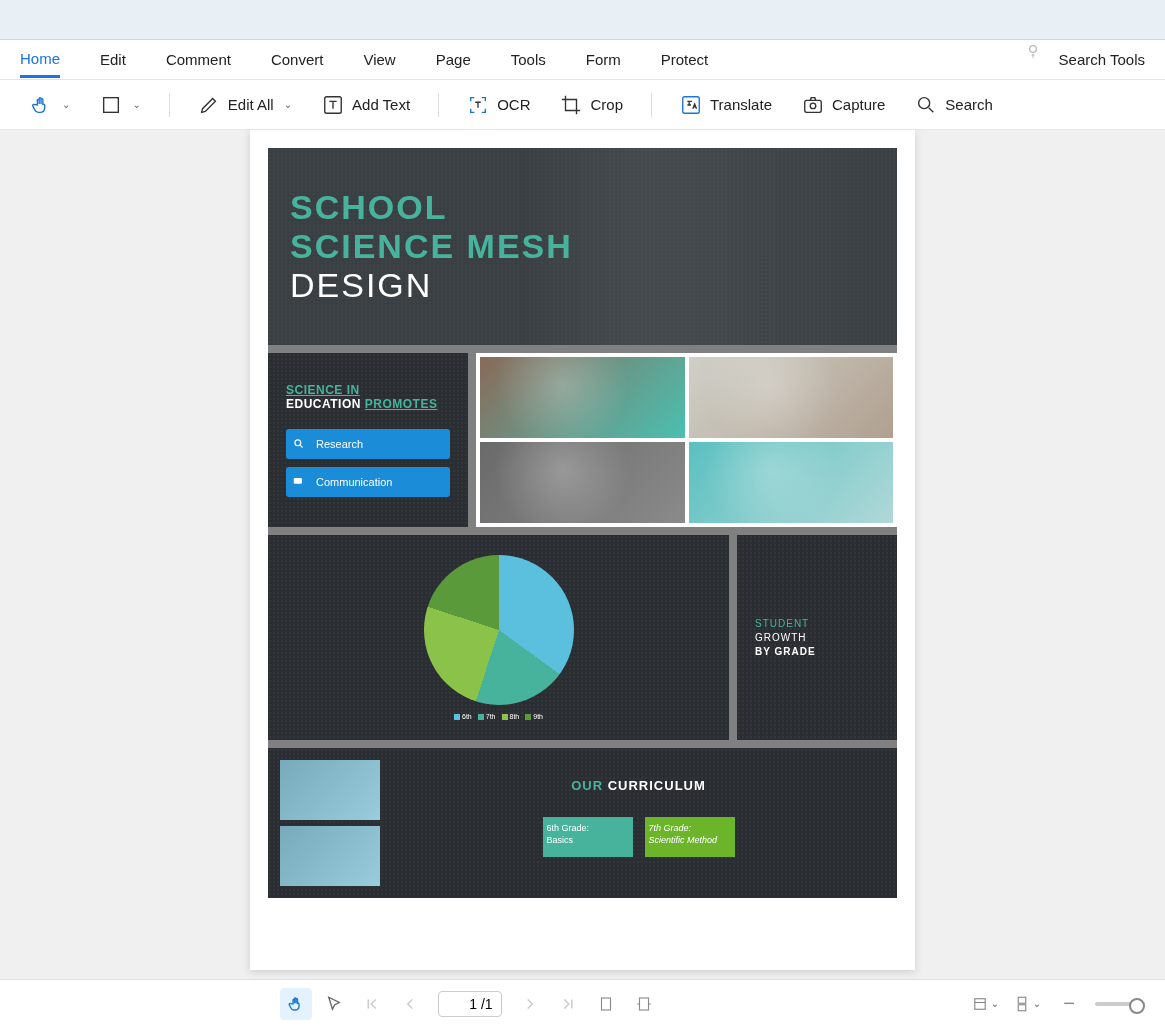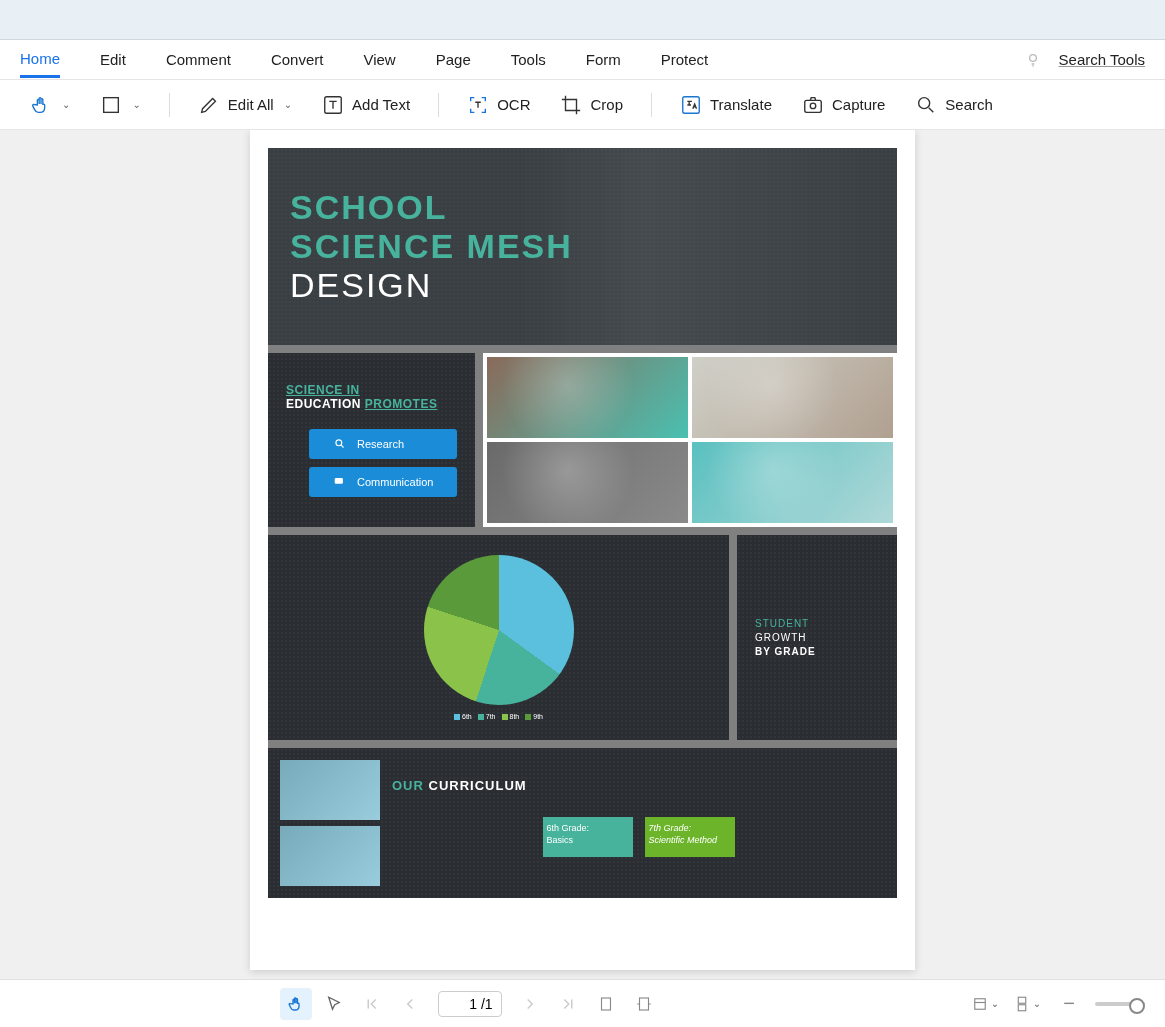--- a/index.html
+++ b/index.html
@@ -5,21 +5,21 @@
 * { margin: 0; padding: 0; box-sizing: border-box; font-family: "Segoe UI", Arial, sans-serif; }
 body { background: #f0f0f0; width: 1165px; height: 1027px; overflow: hidden; display: flex; flex-direction: column; }
 
 
 .title-bar { height: 40px; background: #e8f0f5; border-bottom: 1px solid #d0d8de; }
 
 
 .menu-tabs { height: 40px; background: #fff; display: flex; align-items: center; padding: 0 20px; gap: 40px; border-bottom: 1px solid #e5e5e5; }
 .menu-tabs span { font-size: 15px; color: #222; cursor: pointer; padding: 8px 0; }
 .menu-tabs span.active { color: #1a73e8; border-bottom: 3px solid #1a73e8; font-weight: 500; }
-.search-tools { margin-left: auto; display: flex; align-items: center; gap: 18px; color: #999; font-size: 14px; text-decoration: underline; }
+.search-tools { margin-left: auto; display: flex; gap: 18px; color: #999; font-size: 14px; }
 .search-tools svg { width: 16px; height: 16px; }
 
 
 .toolbar { height: 50px; background: #fff; display: flex; align-items: center; padding: 0 20px; gap: 10px; border-bottom: 1px solid #e5e5e5; }
 .tool-btn { display: flex; align-items: center; gap: 8px; font-size: 15px; color: #222; cursor: pointer; padding: 6px 10px; border-radius: 4px; }
 .tool-btn svg { width: 22px; height: 22px; }
 .tool-sep { width: 1px; height: 24px; background: #ddd; margin: 0 8px; }
 .chev { font-size: 10px; color: #666; margin-left: 2px; }
 
 
@@ -33,21 +33,21 @@
 .poster-header h1 { position:relative; font-family: "Century Gothic","Futura",sans-serif; font-size: 34px; font-weight: 700; letter-spacing: 2px; line-height: 1.15; }
 .poster-header .t1 { color: #47b39c; }
 .poster-header .t2 { color: #fff; font-weight: 300; }
 
 .poster-row2 { display: flex; gap: 8px; margin-bottom: 8px; }
 .promotes-box { flex: 0 0 200px; background: #2a2e33; background-image: radial-gradient(rgba(255,255,255,0.04) 1px, transparent 1px); background-size: 4px 4px; padding: 30px 18px; }
 .promotes-box .pt { font-size: 12px; font-weight: 600; letter-spacing: 0.5px; }
 .promotes-box .pt .c1 { color: #47b39c; text-decoration: underline; }
 .promotes-box .pt .c2 { color: #fff; }
 .promote-pills { margin-top: 18px; display: flex; flex-direction: column; gap: 8px; }
-.pill { background: #1a8cd8; color: #fff; font-size: 11px; padding: 8px 24px; border-radius: 3px; display: flex; align-items: center; gap: 10px; margin-left: 23px; }
+.pill { background: #1a8cd8; color: #fff; font-size: 11px; padding: 8px 6px; border-radius: 3px; display: flex; align-items: center; gap: 10px; }
 .pill svg { width: 14px; height: 14px; fill: #fff; }
 
 .photo-grid { flex: 1; background: #fff; padding: 4px; display: grid; grid-template-columns: 1fr 1fr; grid-template-rows: 1fr 1fr; gap: 4px; }
 .ph { background: #7aa; position: relative; overflow: hidden; }
 .ph1 { grid-row: 1; grid-column: 1; background: linear-gradient(135deg,#8a6a5a,#4ac0b0); }
 .ph2 { grid-row: 1; grid-column: 2; background: linear-gradient(135deg,#d0d0c8,#b0a090); }
 .ph3 { grid-row: 2; grid-column: 1; background: linear-gradient(135deg,#6a6a6a,#8a8a8a); }
 .ph4 { grid-row: 2; grid-column: 2; background: linear-gradient(135deg,#5ac0c0,#b0d8d8); }
 .ph::after{content:'';position:absolute;inset:0;background:radial-gradient(circle at 40% 35%, rgba(255,255,255,0.25), transparent 50%);}
 
@@ -58,21 +58,21 @@
 .legend span::before{content:'';display:inline-block;width:6px;height:6px;margin-right:2px;vertical-align:middle;}
 .lg1::before{background:#5bc0de;} .lg2::before{background:#47b39c;} .lg3::before{background:#8bc34a;} .lg4::before{background:#5a9a3a;}
 .growth-box { flex: 0 0 160px; background: #2a2e33; background-image: radial-gradient(rgba(255,255,255,0.04) 1px, transparent 1px); background-size: 4px 4px; padding: 30px 18px; display:flex; flex-direction:column; justify-content:center; }
 .growth-box .gt { font-size: 10px; letter-spacing: 1px; line-height:1.4; }
 .growth-box .g1{color:#47b39c;} .growth-box .g2{color:#fff;font-weight:300;} .growth-box .g3{color:#fff;font-weight:700;}
 
 .poster-row4 { background: #2a2e33; background-image: radial-gradient(rgba(255,255,255,0.04) 1px, transparent 1px); background-size: 4px 4px; padding: 12px; display:flex; gap:12px; }
 .curr-photos { flex:0 0 100px; display:flex; flex-direction:column; gap:6px; }
 .curr-photos .cph { height:60px; background:linear-gradient(135deg,#7ab,#9cd); }
 .curr-right { flex:1; }
-.curr-title { text-align:left; font-size:13px; font-weight:600; letter-spacing:1px; margin:18px 0 24px;}
+.curr-title { text-align:center; font-size:13px; font-weight:600; letter-spacing:1px; margin:18px 0 24px;}
 .curr-title .o1{color:#47b39c;} .curr-title .o2{color:#fff;}
 .curr-cards { display:flex; gap:12px; justify-content:center;}
 .ccard { width:90px; height:40px; font-size:9px; color:#fff; text-align:left; padding:6px 4px; line-height:1.3;}
 .cc1{background:#47b39c;} .cc2{background:#6cb52a;font-style:italic;}
 
 
 .bottom-bar { height: 48px; background: #fff; border-top: 1px solid #e0e0e0; display: flex; align-items: center; padding: 0 20px; }
 .nav-group { display: flex; align-items: center; gap: 6px; margin-left: 260px; }
 .nav-btn { width: 32px; height: 32px; display: flex; align-items: center; justify-content: center; cursor: pointer; border-radius: 4px; color: #666; }
 .nav-btn.active-tool { background: #e3f2fd; color:#1976d2; }

